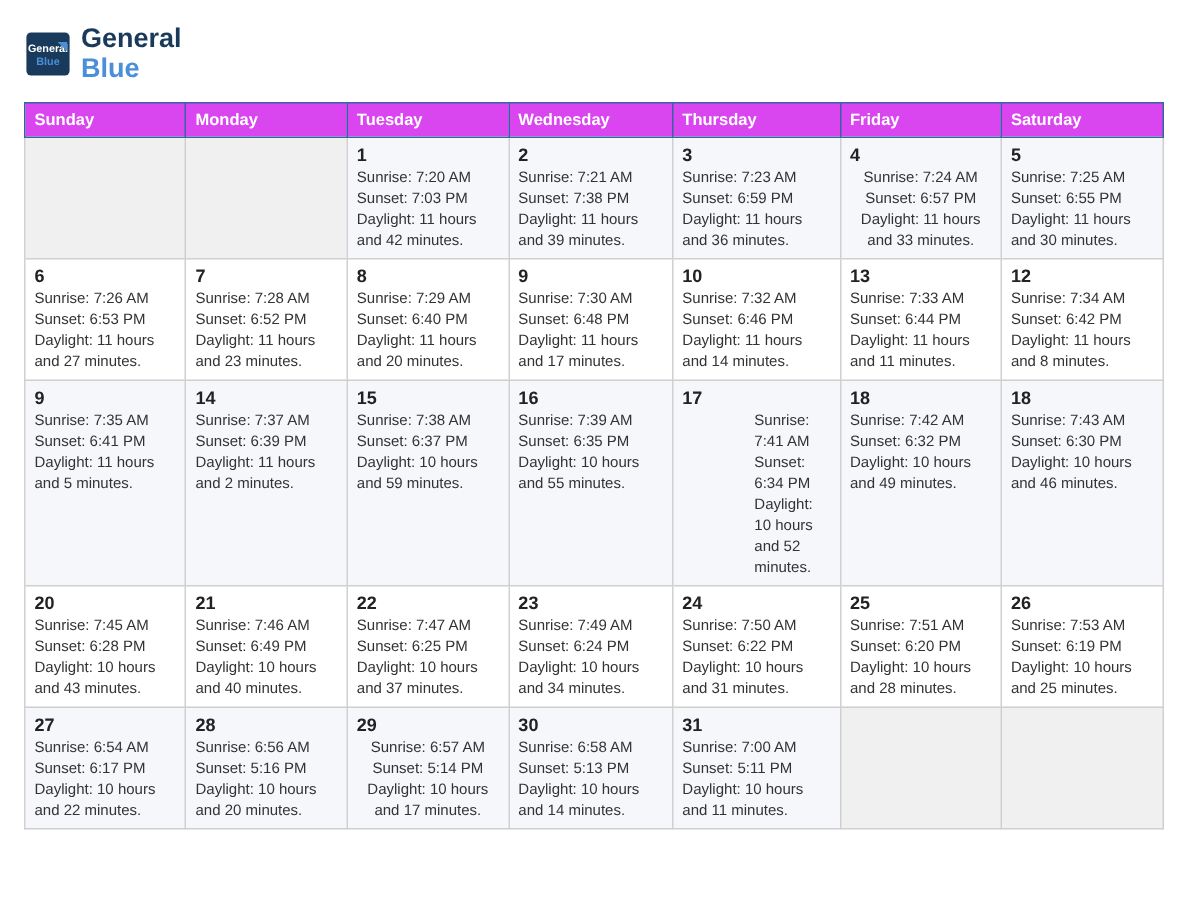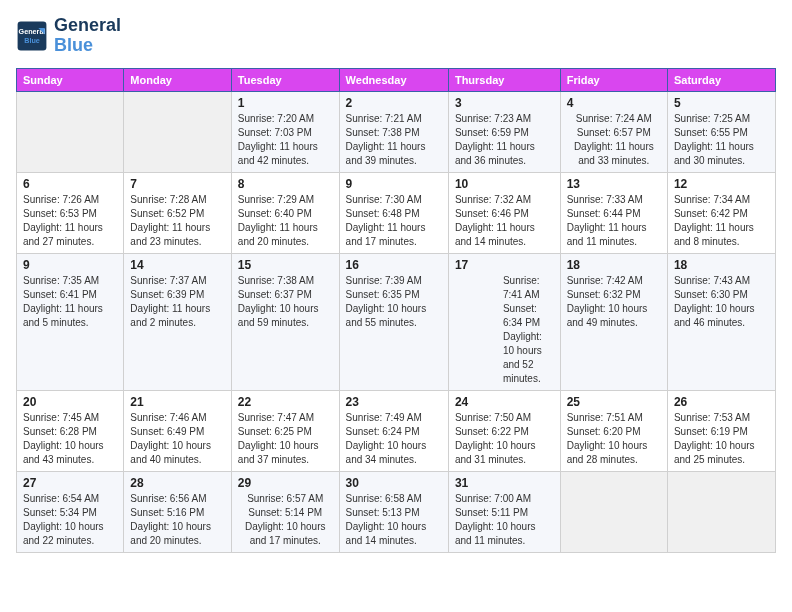--- a/index.html
+++ b/index.html
@@ -294,21 +294,21 @@
             <span class="day-number">26</span>
             <div class="day-info" style="white-space: pre-line;">Sunrise: 7:53 AM
 Sunset: 6:19 PM
 Daylight: 10 hours and 25 minutes.</div>
           </td>
         </tr>
         <tr>
           <td>
             <span class="day-number">27</span>
             <div class="day-info" style="white-space: pre-line;">Sunrise: 6:54 AM
-Sunset: 5:34 PM
+Sunset: 6:17 PM
 Daylight: 10 hours and 22 minutes.</div>
           </td>
           <td>
             <span class="day-number">28</span>
             <div class="day-info" style="white-space: pre-line;">Sunrise: 6:56 AM
 Sunset: 5:16 PM
 Daylight: 10 hours and 20 minutes.</div>
           </td>
           <td>
             <span class="day-number">29</span>

